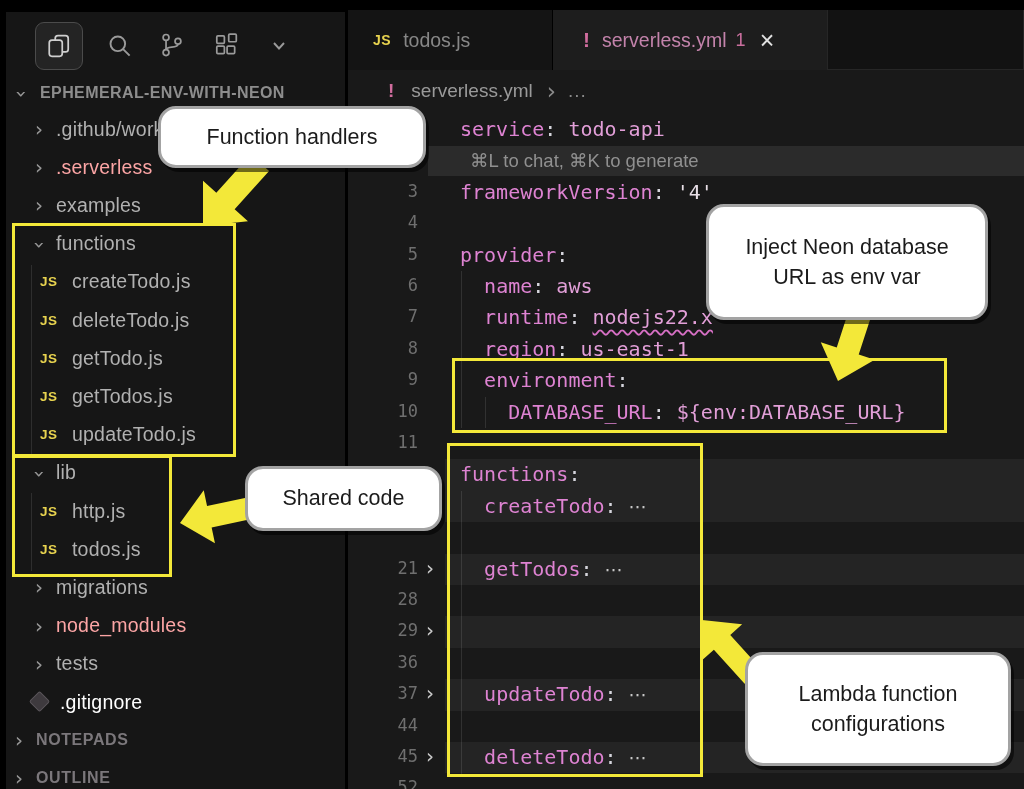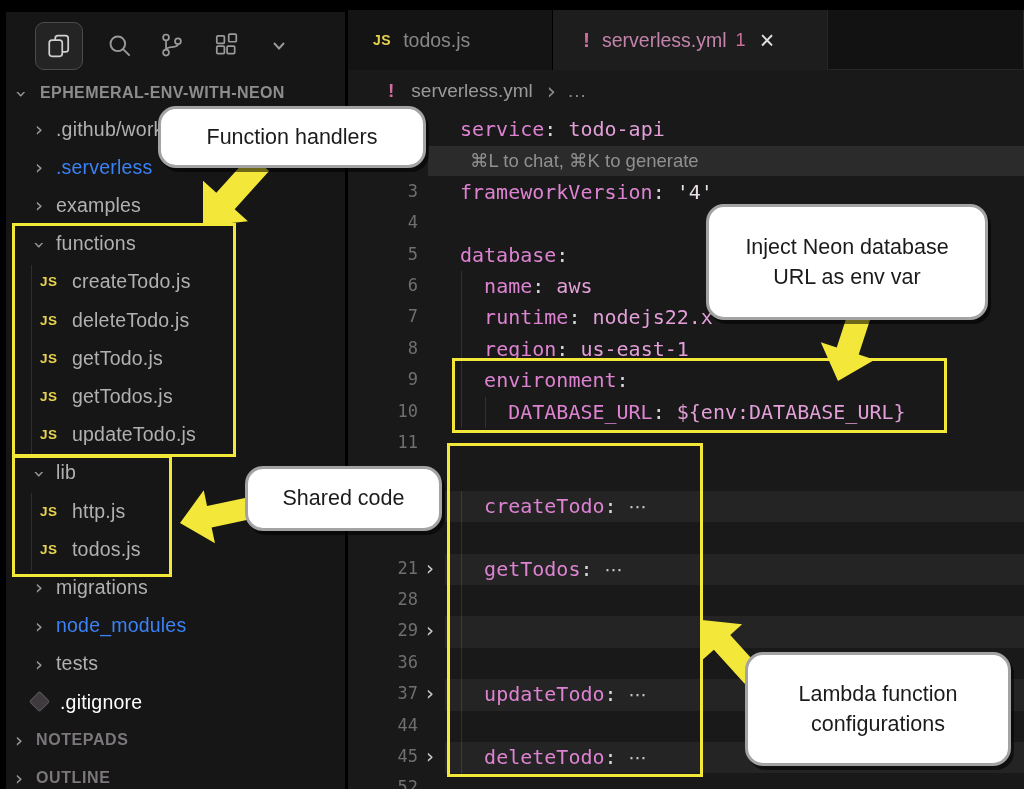--- a/index.html
+++ b/index.html
@@ -14,21 +14,21 @@
   .explorer-header{position:absolute;left:0;top:64px;height:34px;display:flex;align-items:center;}
   .explorer-header .chev{left:0;}
   .root-label{font-size:16px;font-weight:bold;color:#8d8d8d;letter-spacing:.4px;margin-left:8px;}
   .chev{display:inline-block;width:22px;text-align:center;color:#979797;font-size:20px;line-height:1;
         font-family:"DejaVu Sans",sans-serif;transform-origin:50% 55%;}
   .chev.exp{transform:rotate(90deg);}
   #file-tree{position:absolute;left:0;top:0;width:100%;height:100%;}
   .trow{position:absolute;left:0;right:0;height:38.2px;display:flex;align-items:center;padding-left:22px;cursor:pointer;}
   .trow.child{padding-left:34px;}
   .tlabel{font-size:19.5px;color:#b1b1b1;letter-spacing:.2px;margin-left:6px;}
-  .trow.dim .tlabel{color:#3b82f6;}
+  .trow.dim .tlabel{color:#fca5a5;}
   .trow.semi .tlabel{color:#ffffff;}
   .jsicon{display:inline-block;width:26px;color:#e8d34f;font-weight:bold;font-size:13.5px;letter-spacing:.5px;}
   .gitico{display:inline-block;width:26px;position:relative;}
   .gitico:before{content:"";position:absolute;left:4px;top:-8px;width:13px;height:13px;background:#3e3a3e;
                  border:1px solid #5a555a;transform:rotate(45deg);border-radius:2px;}
   .section-row{position:absolute;left:0;right:0;height:38px;display:flex;align-items:center;cursor:pointer;}
   .section-label{font-size:16px;font-weight:bold;color:#7b777b;letter-spacing:.6px;margin-left:6px;}
   .sguide{position:absolute;width:1px;background:#2e2e2e;left:25px;}
 
   
@@ -54,21 +54,21 @@
   .band{position:absolute;left:97px;right:0;top:0;bottom:0;background:rgba(255,255,255,.05);}
   .lnum{position:absolute;left:0;top:4px;width:70px;text-align:right;color:#6f6f6f;
         font-family:"DejaVu Sans Mono",monospace;font-size:17px;}
   .fold{position:absolute;left:78px;top:2px;width:20px;color:#c9c9c9;font-size:20px;
         font-family:"DejaVu Sans",sans-serif;cursor:pointer;}
   .ctext{position:absolute;left:112px;top:3px;font-family:"DejaVu Sans Mono",monospace;font-size:20px;white-space:pre;}
   .tk-k{color:#de83d2;}
   .tk-p{color:#d6d6dd;}
   .tk-v{color:#e29fd8;}
   .tk-q{color:#e7dee6;}
-  .tk-w{color:#e29fd8;text-decoration-style:wavy;text-decoration-color:#d66fc4;text-underline-offset:5px;}
+  .tk-w{color:#e29fd8;text-decoration:underline;text-decoration-style:wavy;text-decoration-color:#d66fc4;text-underline-offset:5px;}
   .tk-e{color:#c9c9c9;font-family:"DejaVu Sans",sans-serif;font-size:18px;}
   .hintbar{position:absolute;left:80px;right:0;top:1px;bottom:1px;background:#2b2b2b;
            display:flex;align-items:center;padding-left:42px;}
   .hinttext{color:#909090;font-size:18.5px;}
   .eguide{position:absolute;width:1px;background:#313131;}
 
   .divider{position:absolute;left:345px;top:12px;width:3px;height:777px;background:#000;}
 
   
   .ybox{position:absolute;border:3px solid #f3e839;box-sizing:border-box;z-index:5;}
@@ -252,21 +252,21 @@
         <div class="crow" style="top: 64.8px;">
           <span class="lnum">3</span>
           <span class="ctext"><span class="tk-k">frameworkVersion</span><span class="tk-p">: </span><span class="tk-q">'4'</span></span>
         </div>
         <div class="crow" style="top: 96.2px;">
           <span class="lnum">4</span>
           <span class="ctext"></span>
         </div>
         <div class="crow" style="top: 127.6px;">
           <span class="lnum">5</span>
-          <span class="ctext"><span class="tk-k">database</span><span class="tk-p">:</span></span>
+          <span class="ctext"><span class="tk-k">provider</span><span class="tk-p">:</span></span>
         </div>
         <div class="crow" style="top: 159px;">
           <span class="lnum">6</span>
           <span class="ctext"><span class="tk-p">  </span><span class="tk-k">name</span><span class="tk-p">: </span><span class="tk-v">aws</span></span>
         </div>
         <div class="crow" style="top: 190.4px;">
           <span class="lnum">7</span>
           <span class="ctext"><span class="tk-p">  </span><span class="tk-k">runtime</span><span class="tk-p">: </span><span class="tk-w">nodejs22.x</span></span>
         </div>
         <div class="crow" style="top: 221.8px;">
@@ -277,20 +277,25 @@
           <span class="lnum">9</span>
           <span class="ctext"><span class="tk-p">  </span><span class="tk-k">environment</span><span class="tk-p">:</span></span>
         </div>
         <div class="crow" style="top: 284.6px;">
           <span class="lnum">10</span>
           <span class="ctext"><span class="tk-p">    </span><span class="tk-k">DATABASE_URL</span><span class="tk-p">: </span><span class="tk-v">${env:DATABASE_URL}</span></span>
         </div>
         <div class="crow" style="top: 316px;">
           <span class="lnum">11</span>
           <span class="ctext"></span>
+        </div>
+        <div class="crow" style="top: 347.4px;">
+          <div class="band"></div>
+          <span class="lnum">12</span>
+          <span class="ctext"><span class="tk-k">functions</span><span class="tk-p">:</span></span>
         </div>
         <div class="crow" style="top: 378.8px;">
           <div class="band"></div>
           <span class="lnum">13</span>
           <span class="fold">›</span>
           <span class="ctext"><span class="tk-p">  </span><span class="tk-k">createTodo</span><span class="tk-p">: </span><span class="tk-e">⋯</span></span>
         </div>
         <div class="crow" style="top: 441.6px;">
           <div class="band"></div>
           <span class="lnum">21</span>

